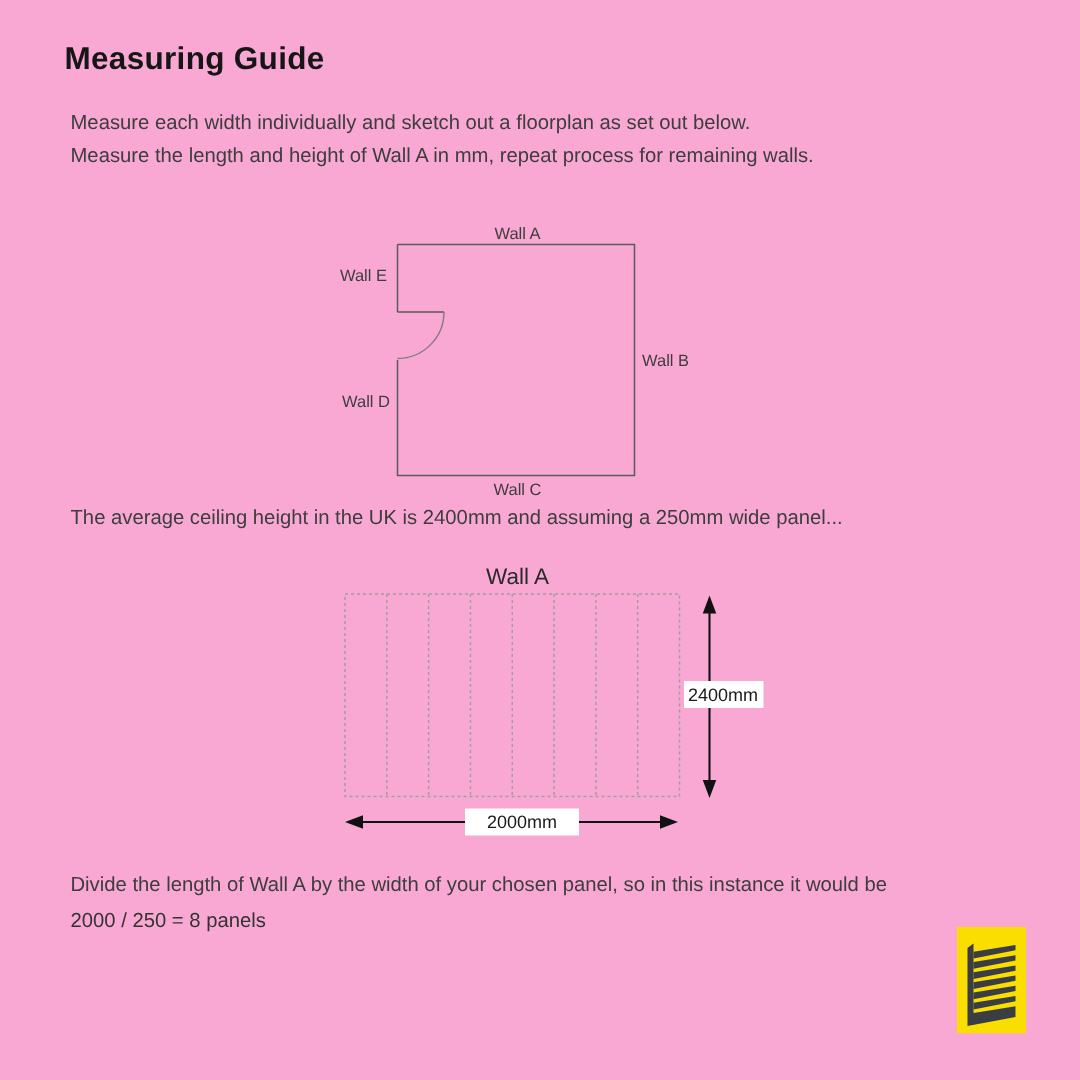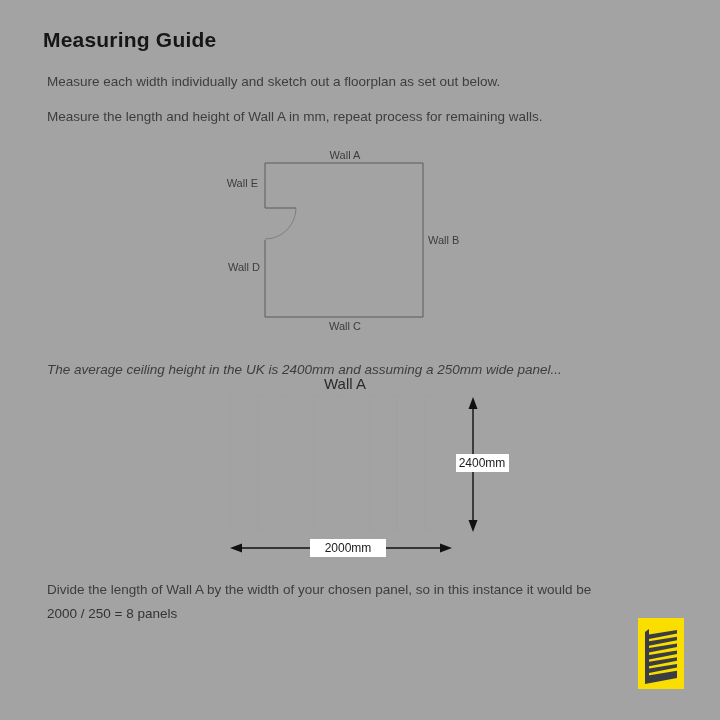--- a/index.html
+++ b/index.html
@@ -1,36 +1,36 @@
 <!DOCTYPE html>
 <html><head>
 <meta charset="utf-8">
 <style>
   html,body{margin:0;padding:0;background:#ffffff;}
   .page{
     position:relative;
     width:720px;height:720px;
-    background:#a3a3a3;
+    background:#f9a8d4;
     font-family:"Liberation Sans", sans-serif;
     color:#3d3d3d;
     overflow:hidden;
   }
   .page-title{
     position:absolute;left:43px;top:28px;
     font-size:21px;font-weight:bold;color:#161616;
     letter-spacing:0.2px;white-space:nowrap;
   }
   .para{
     position:absolute;left:47px;
     font-size:13.5px;color:#3d3d3d;white-space:nowrap;
   }
   .para.bold{font-weight:normal;color:#333333;}
   .p-intro1{top:74px;}
-  .p-intro2{top:109px;}
-  .p-ceiling{top:362px;font-style:italic;}
+  .p-intro2{top:96px;}
+  .p-ceiling{top:337px;}
   .p-divide{top:582px;}
   .p-result{top:606px;}
   .p-repeat{top:634px;}
   .floorplan-svg{position:absolute;left:220px;top:145px;}
   .panel-svg{position:absolute;left:210px;top:372px;}
   .logo-svg{position:absolute;left:638px;top:618px;}
   .wall-line{fill:none;stroke:#5a5a5a;stroke-width:1;}
   .door-arc{fill:none;stroke:#7a7a7a;stroke-width:0.9;}
   .fp-label{font-family:"Liberation Sans",sans-serif;font-size:11px;fill:#3d3d3d;}
   .panel-title{font-family:"Liberation Sans",sans-serif;font-size:15px;fill:#2a2a2a;}

